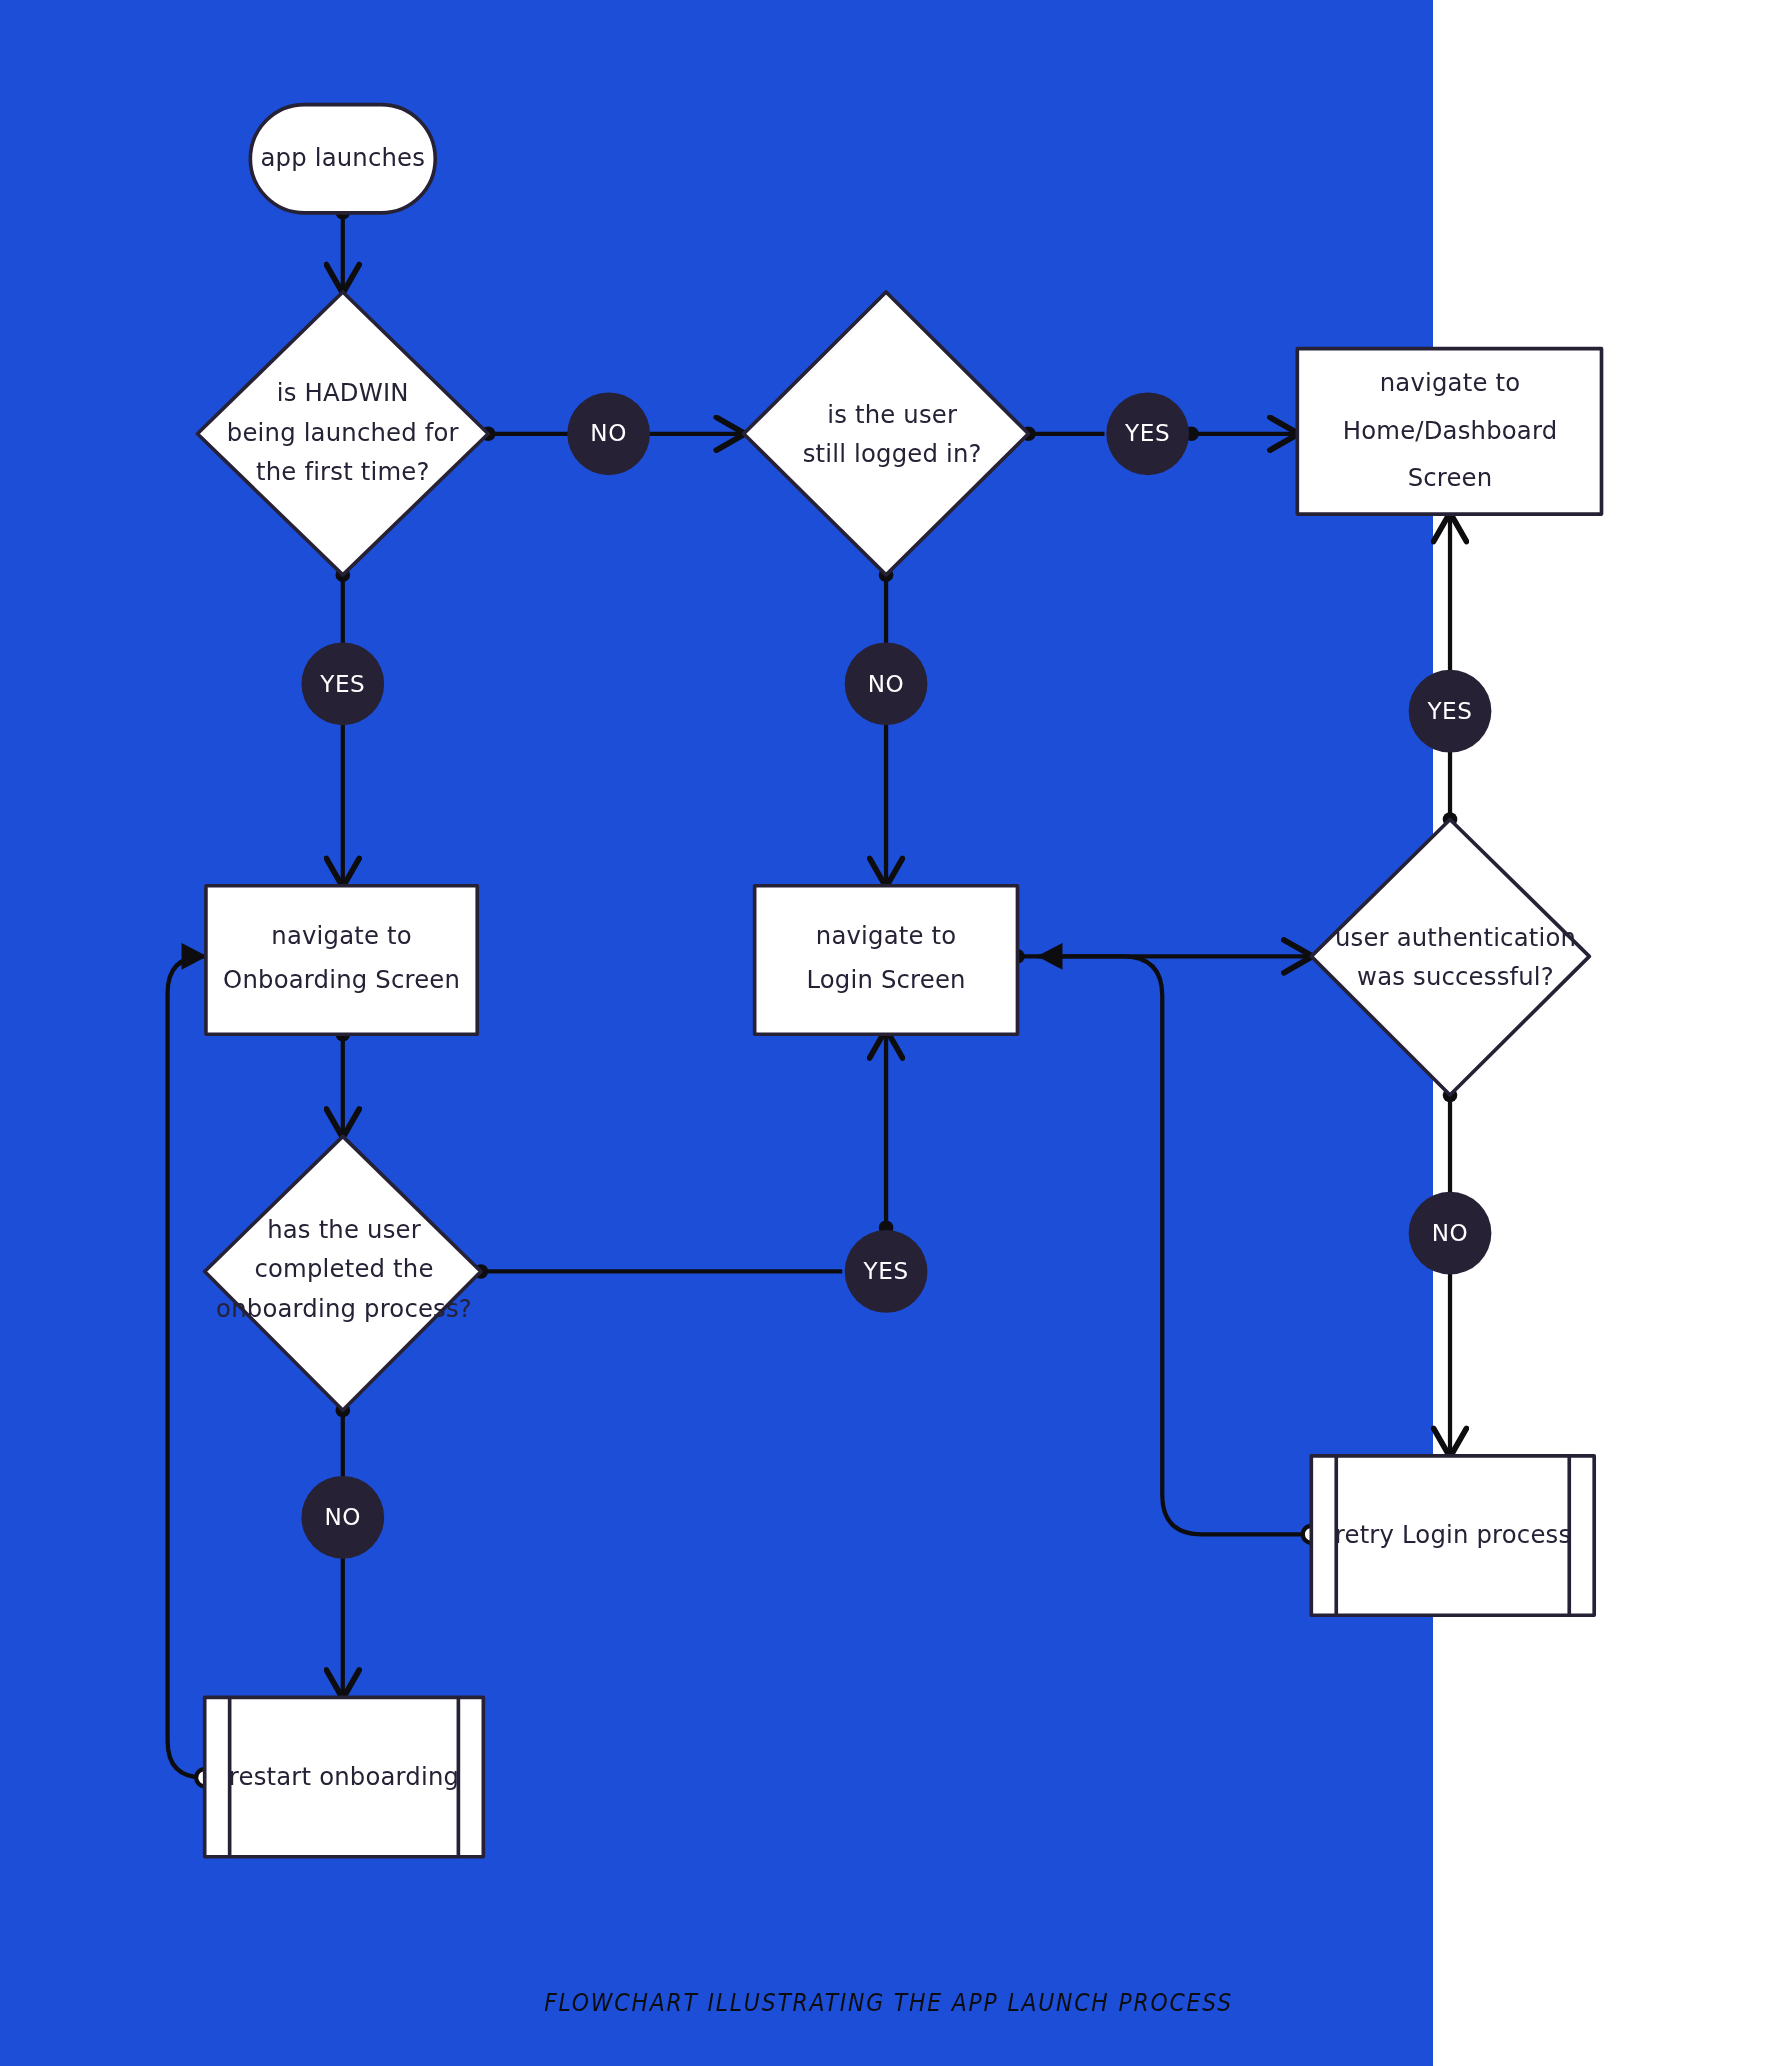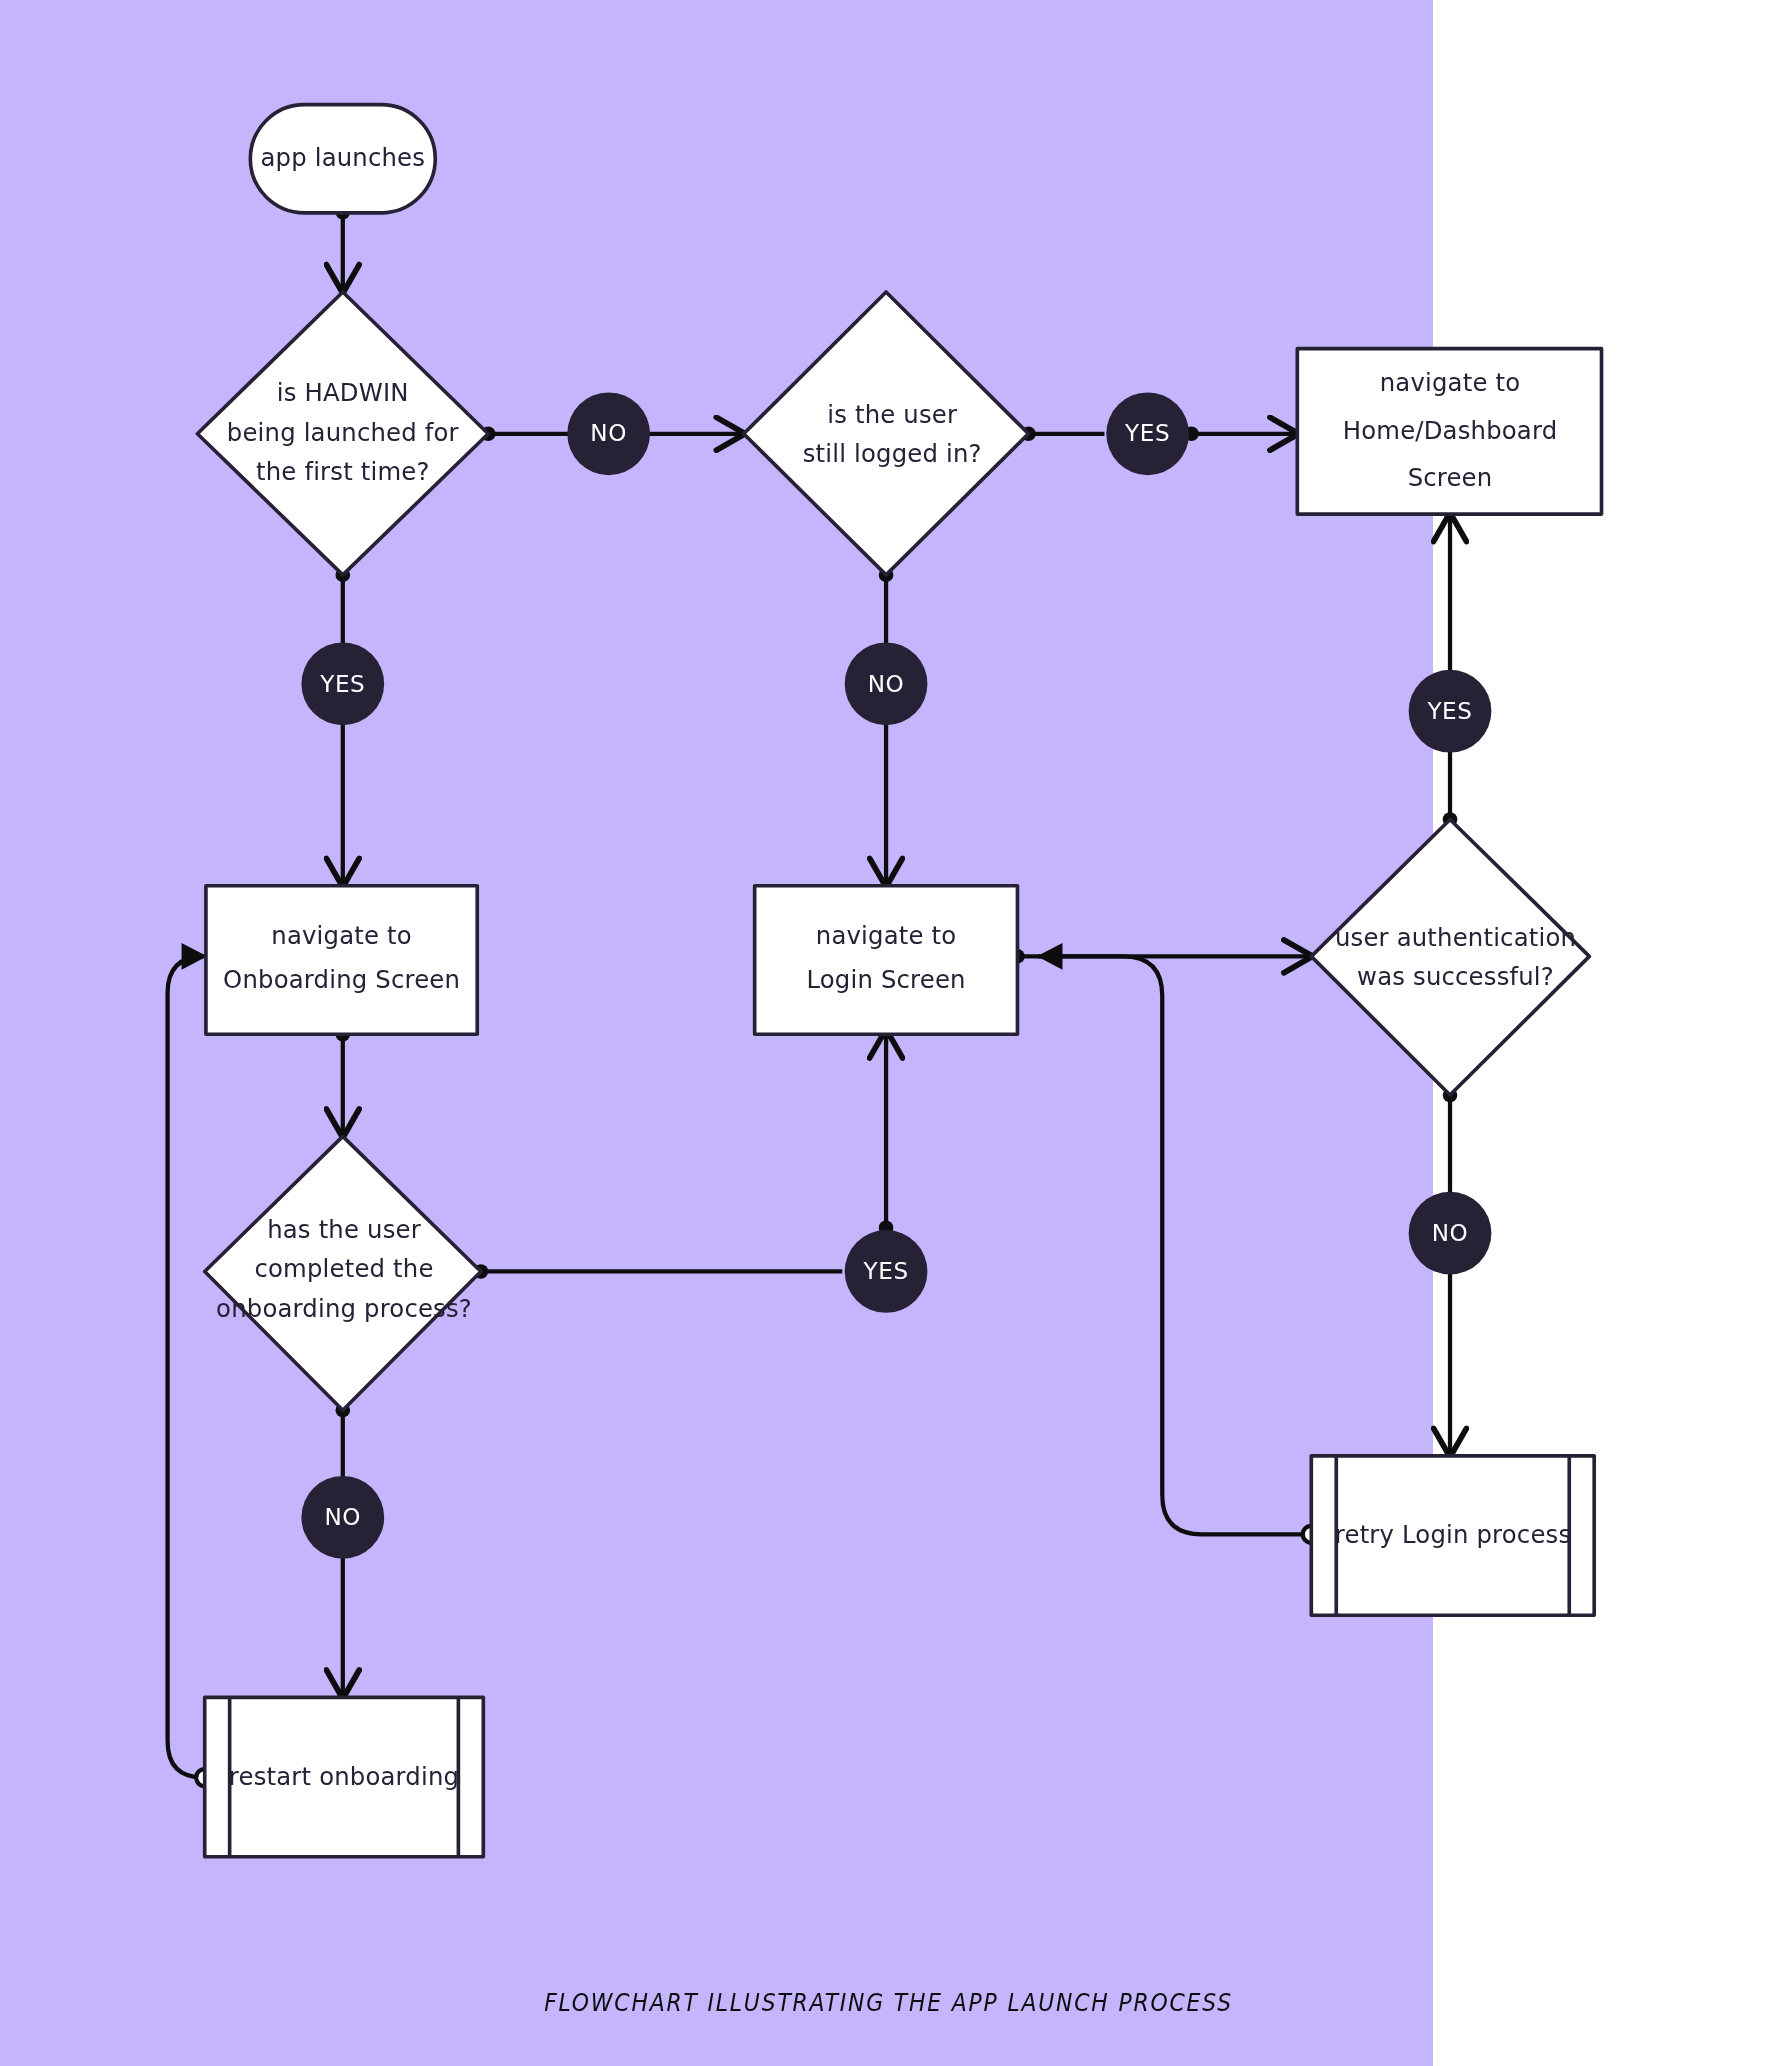--- a/index.html
+++ b/index.html
@@ -11,21 +11,21 @@
   body {
     width: 1777px;
     height: 2066px;
     font-family: "DejaVu Sans", sans-serif;
     overflow: hidden;
   }
   #canvas-wrap {
     position: relative;
     width: 1433px;
     height: 2066px;
-    background: #c4b5fd;
+    background: #1d4ed8;
   }
   svg#flow {
     display: block;
     width: 1777px;
     height: 2066px;
   }
   .node-shape {
     fill: #ffffff;
     stroke: #272136;
     stroke-width: 6;

